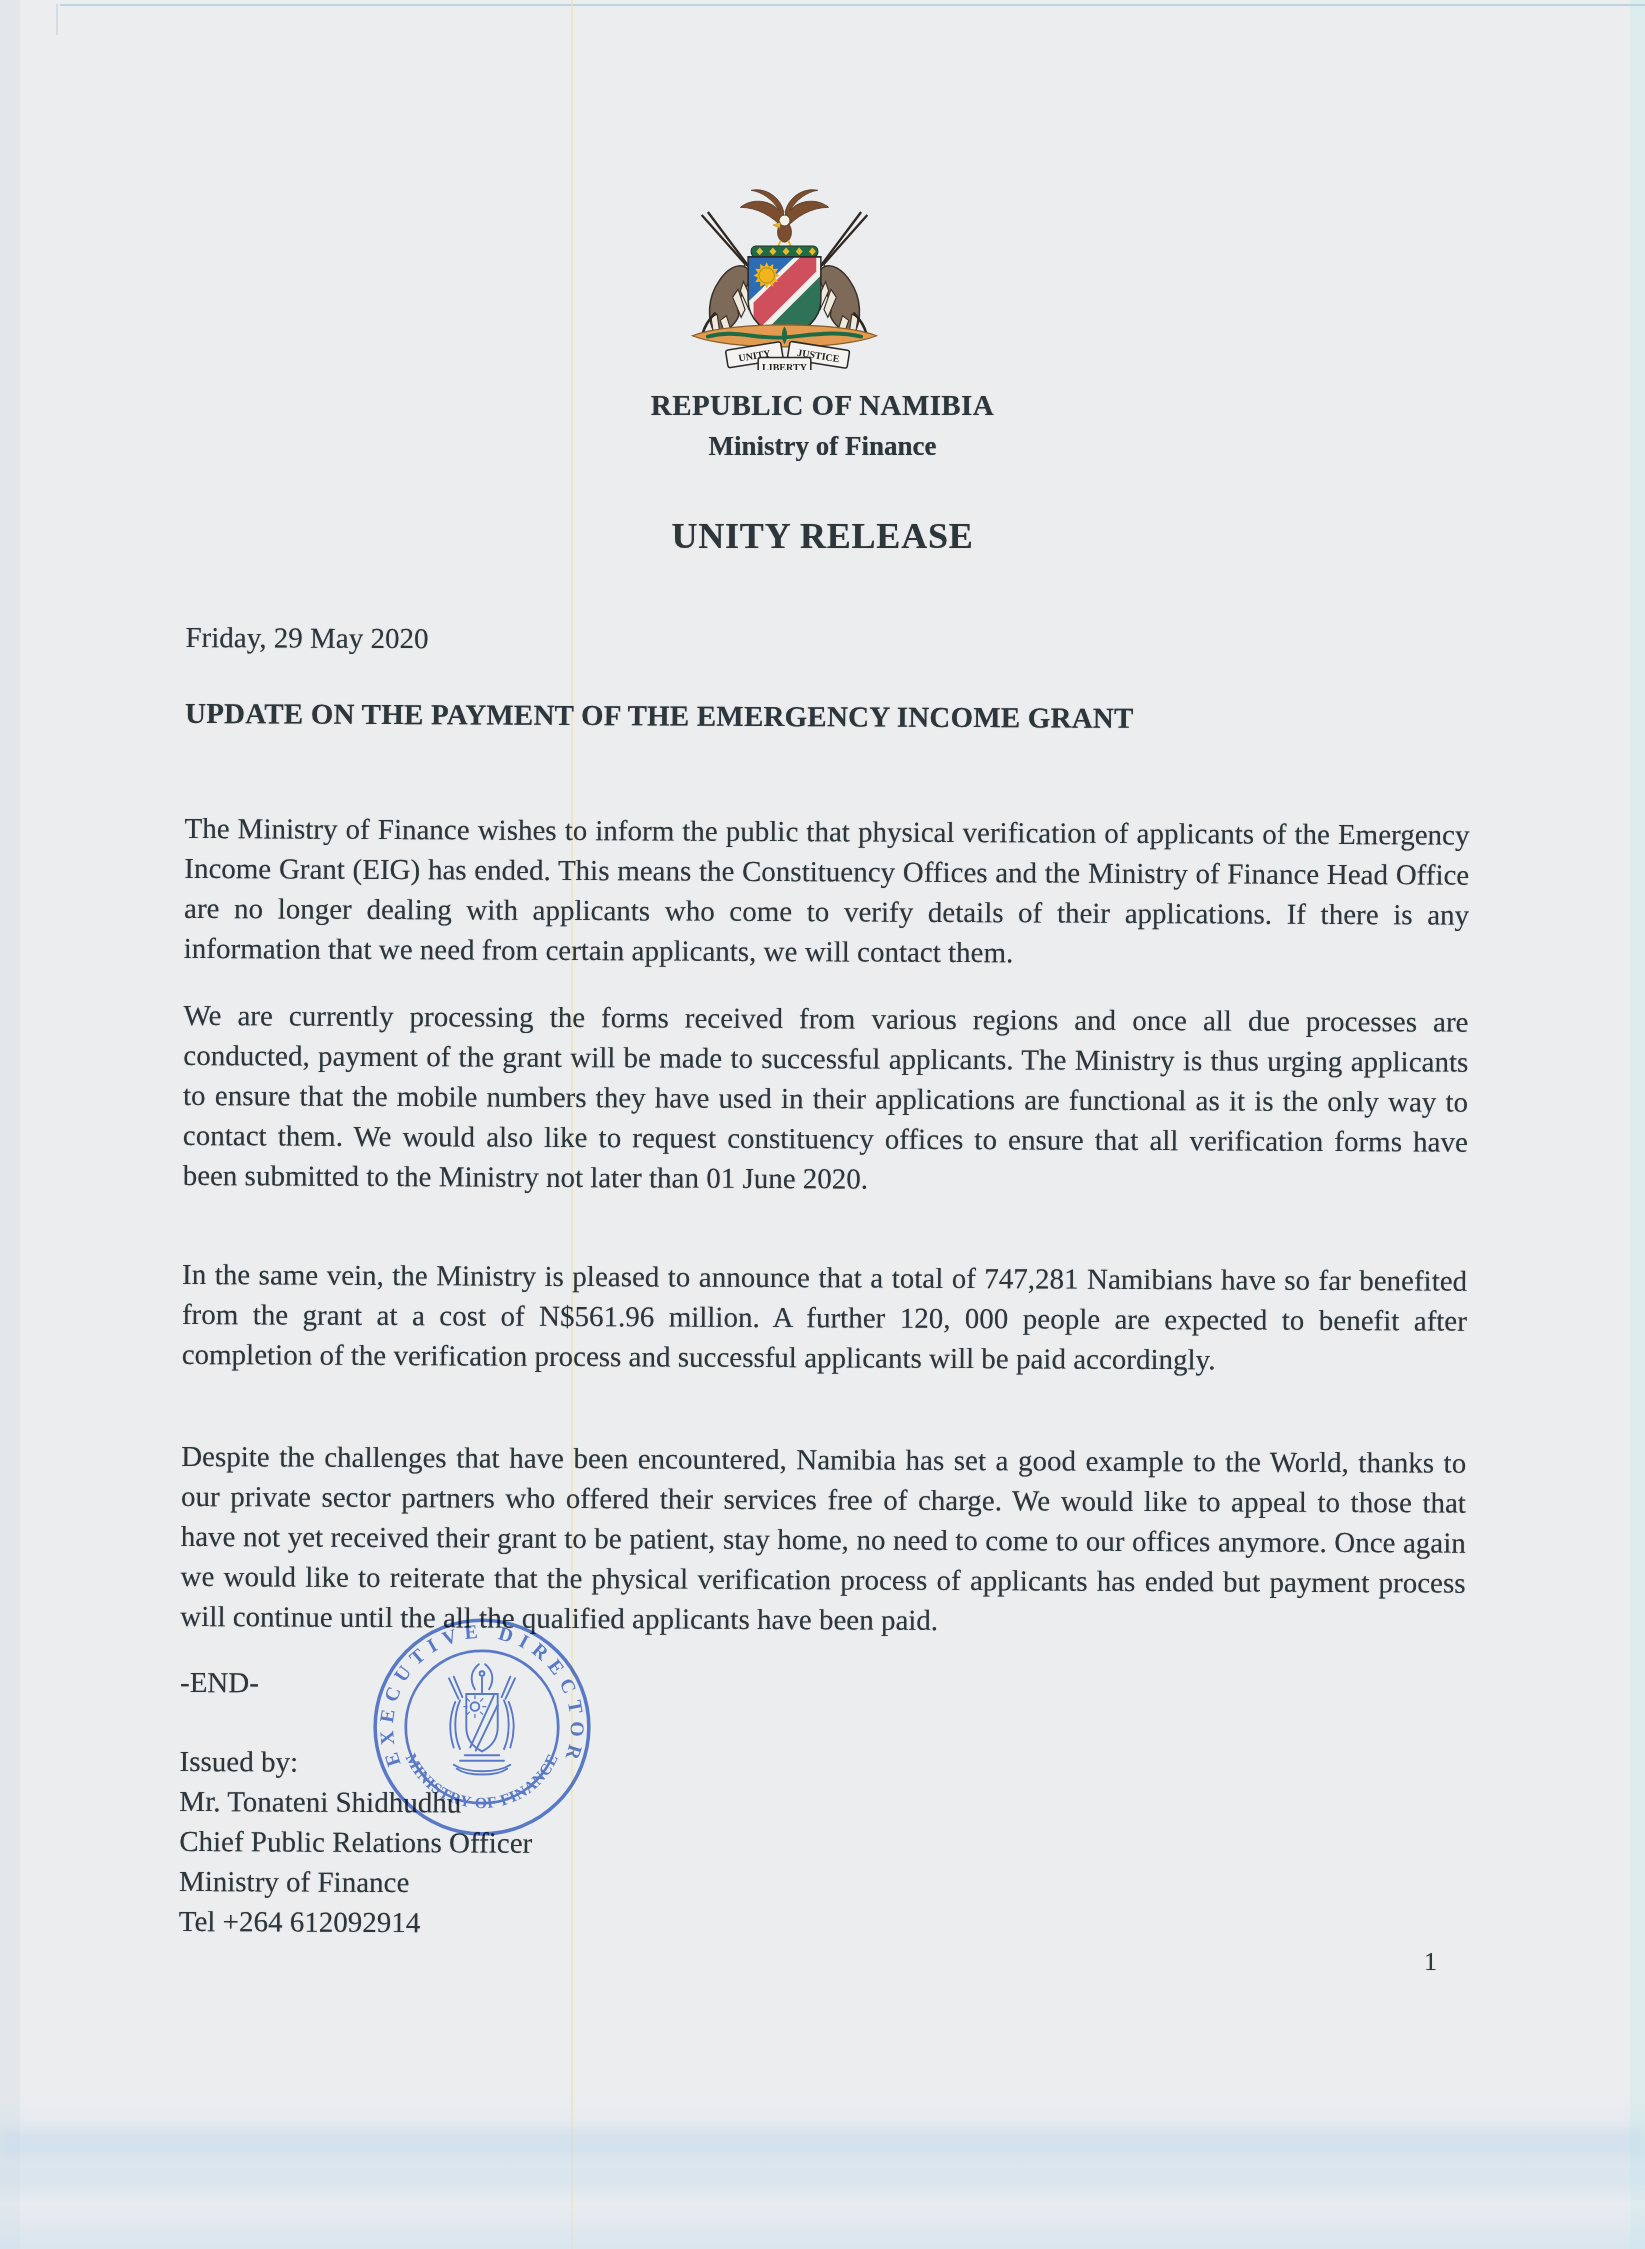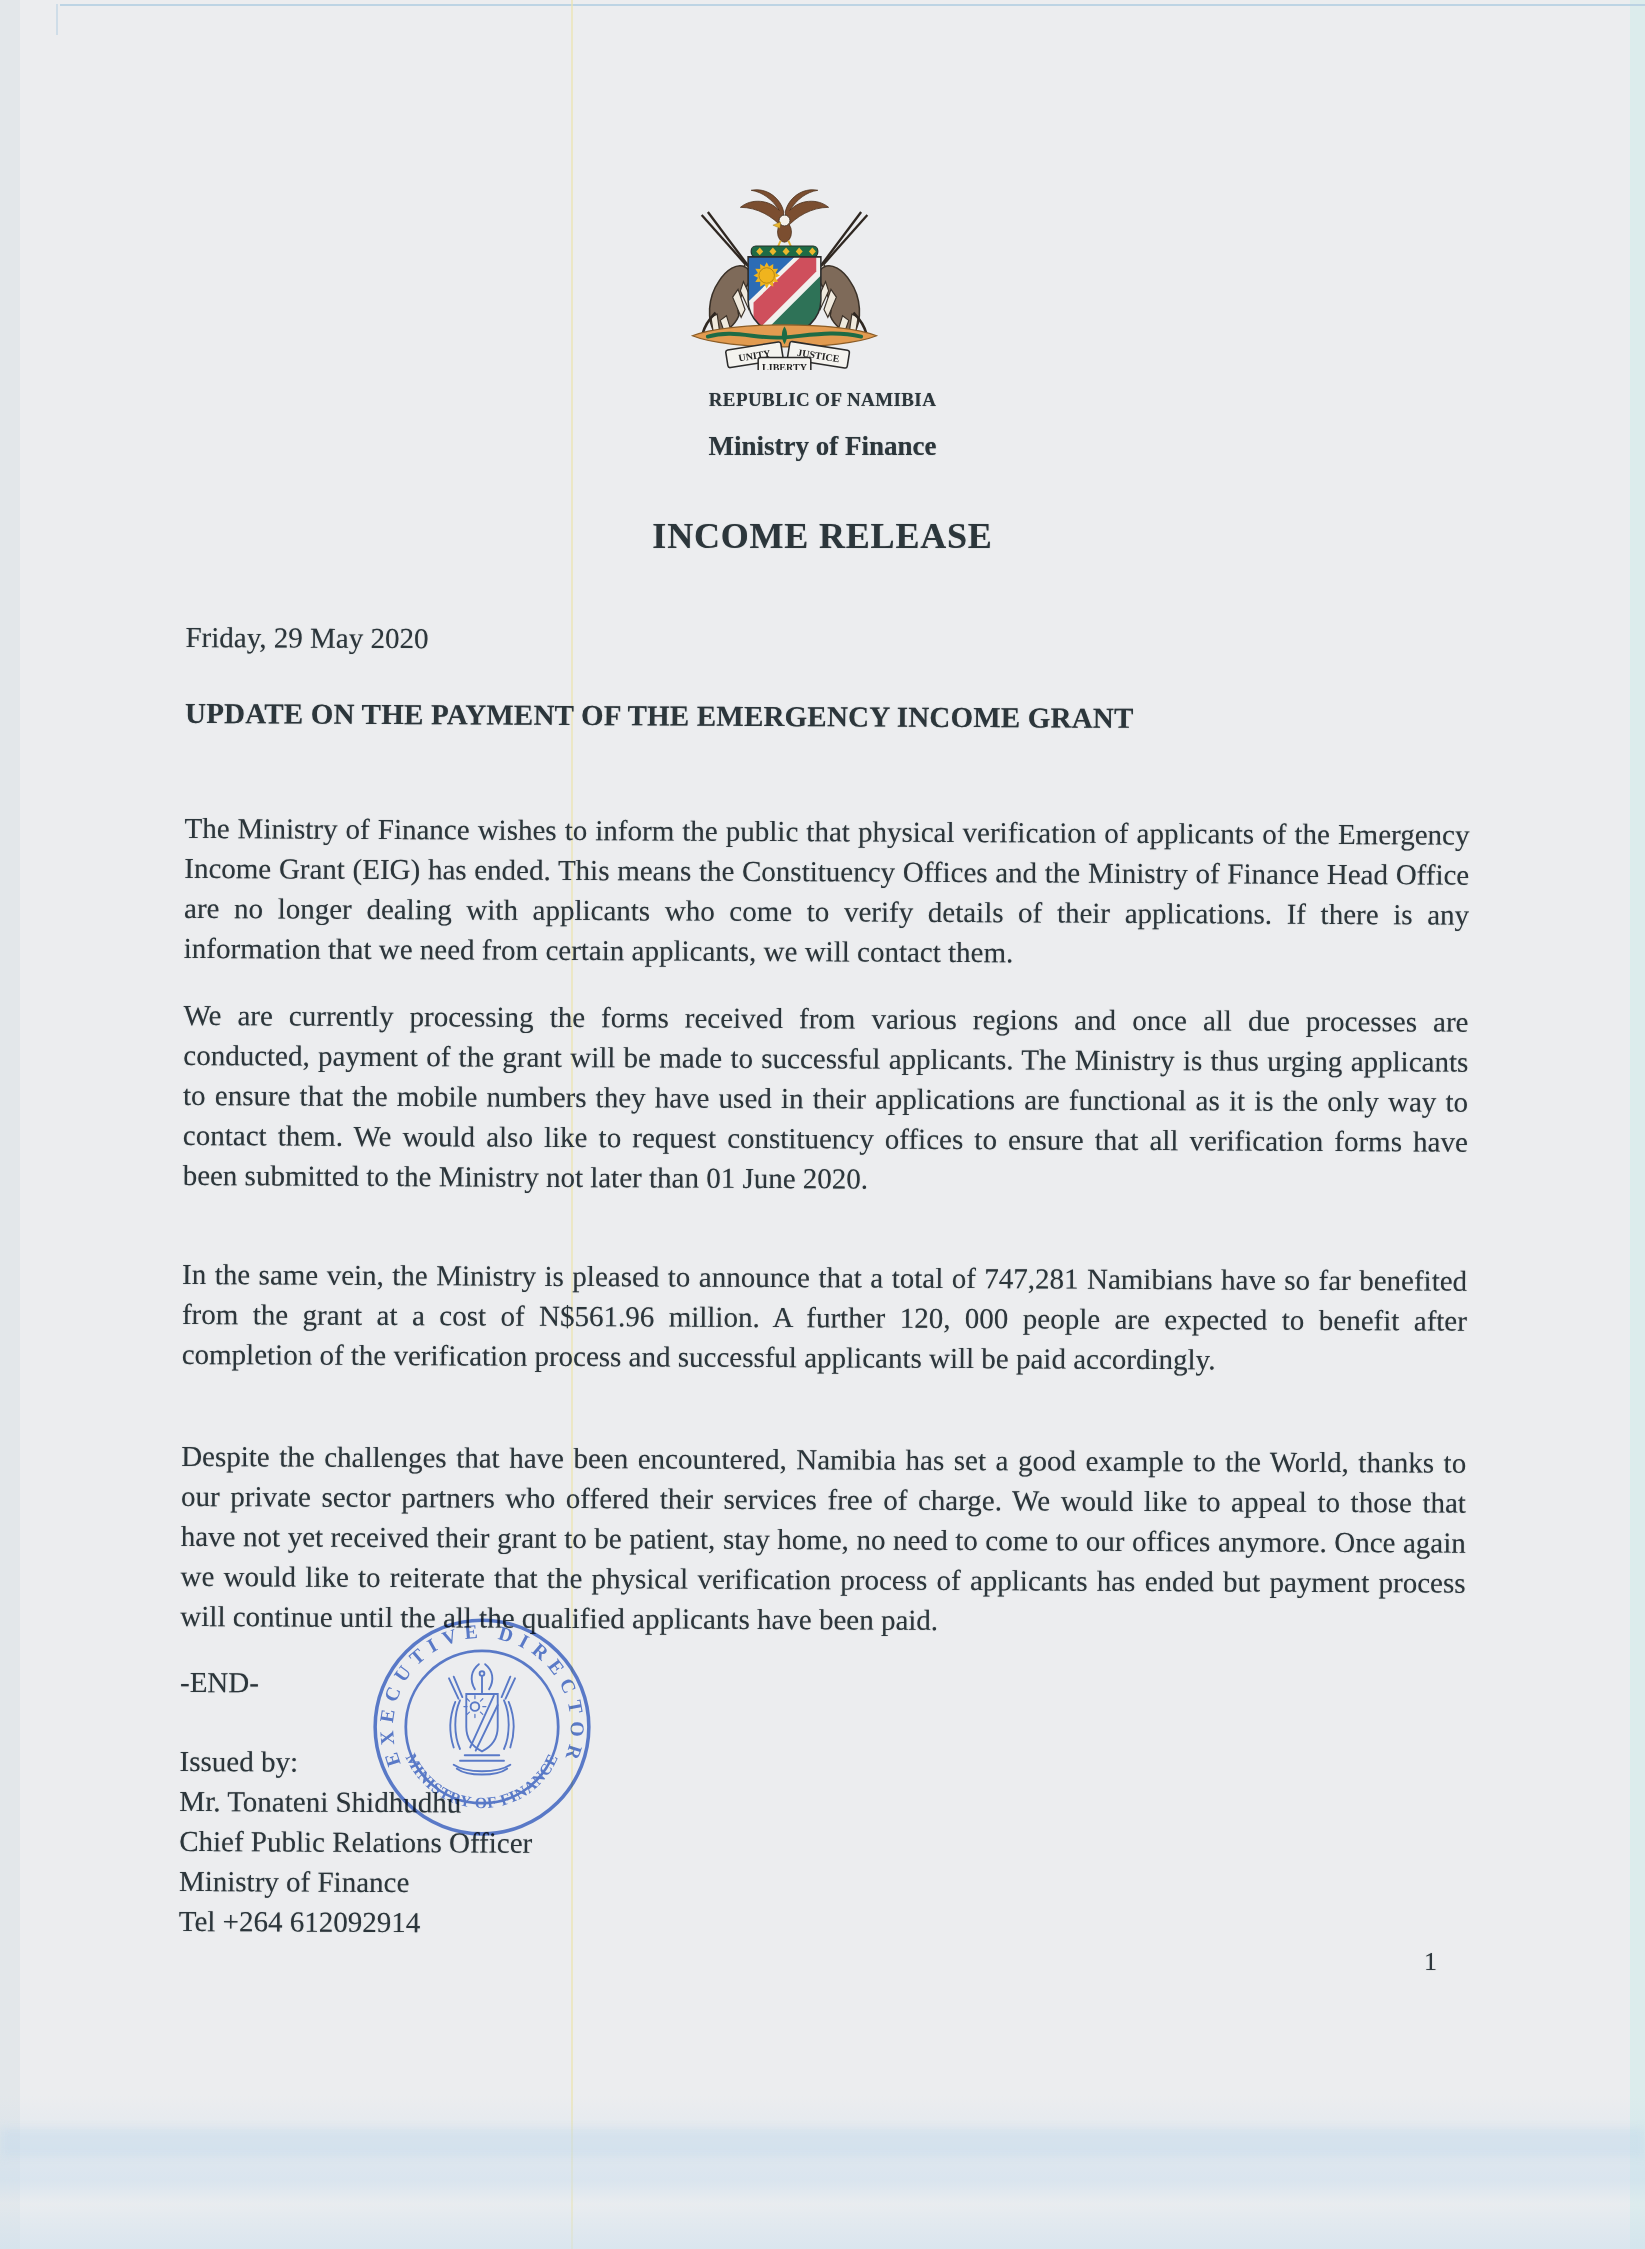--- a/index.html
+++ b/index.html
@@ -20,21 +20,21 @@
   .bottom-haze{position:absolute;left:0;bottom:0;width:1645px;height:155px;
     background:linear-gradient(180deg, rgba(222,232,240,0) 0%, rgba(203,222,238,.55) 55%, rgba(222,233,240,.25) 70%, rgba(205,224,238,.6) 100%);}
   .haze-band{position:absolute;left:0;bottom:93px;width:1645px;height:29px;background:rgba(188,214,236,.35);filter:blur(4.6px);}
 
   .content{position:absolute;left:0;top:0;width:1645px;height:2250px;
     transform:rotate(0.3deg);transform-origin:186px 541px;}
 
   .ink{text-shadow:0 0 0.9px rgba(44,54,59,.5);}
 
   .h-center{position:absolute;left:0;width:1645px;text-align:center;}
-  .h-republic{top:389px;font-size:19px;font-weight:bold;letter-spacing:0.4px;}
+  .h-republic{top:389px;font-size:29px;font-weight:bold;letter-spacing:0.4px;}
   .h-ministry{top:431px;font-size:27px;font-weight:bold;}
   .h-media{top:515px;font-size:36px;font-weight:bold;letter-spacing:0.8px;}
 
   .body-block{position:absolute;left:186px;width:1285px;font-size:29px;line-height:40px;}
   .date{top:617px;}
   .doc-heading{top:693px;font-weight:bold;letter-spacing:0.2px;}
   .para{text-align:justify;}
   .p1{top:779px;}
   .p2{top:966px;}
   .p3{top:1225px;}
@@ -148,21 +148,21 @@
         <rect x="140" y="209" width="78" height="23" rx="3" fill="#f4f3ef" stroke="#2b2b2b" stroke-width="2"></rect>
         <text x="179" y="226" text-anchor="middle">JUSTICE</text>
       </g>
       <rect x="101" y="224" width="68" height="25" rx="3" fill="#f4f3ef" stroke="#2b2b2b" stroke-width="2"></rect>
       <text x="135" y="242" text-anchor="middle">LIBERTY</text>
     </g>
   </svg>
 
   <div class="h-center h-republic ink">REPUBLIC OF NAMIBIA</div>
   <div class="h-center h-ministry ink">Ministry of Finance</div>
-  <div class="h-center h-media ink">INCOME RELEASE</div>
+  <div class="h-center h-media ink">UNITY RELEASE</div>
 
   <div class="content">
     <div class="body-block date ink">Friday, 29 May 2020</div>
     <div class="body-block doc-heading ink">UPDATE ON THE PAYMENT OF THE EMERGENCY INCOME GRANT</div>
 
     <p class="body-block para p1 ink">The Ministry of Finance wishes to inform the public that physical verification of applicants of the Emergency Income Grant (EIG) has ended. This means the Constituency Offices and the Ministry of Finance Head Office are no longer dealing with applicants who come to verify details of their applications. If there is any information that we need from certain applicants, we will contact them.</p>
     <p class="body-block para p2 ink">We are currently processing the forms received from various regions and once all due processes are conducted, payment of the grant will be made to successful applicants. The Ministry is thus urging applicants to ensure that the mobile numbers they have used in their applications are functional as it is the only way to contact them. We would also like to request constituency offices to ensure that all verification forms have been submitted to the Ministry not later than 01 June 2020.</p>
     <p class="body-block para p3 ink">In the same vein, the Ministry is pleased to announce that a total of 747,281 Namibians have so far benefited from the grant at a cost of N$561.96 million. A further 120, 000 people are expected to benefit after completion of the verification process and successful applicants will be paid accordingly.</p>
     <p class="body-block para p4 ink">Despite the challenges that have been encountered, Namibia has set a good example to the World, thanks to our private sector partners who offered their services free of charge. We would like to appeal to those that have not yet received their grant to be patient, stay home, no need to come to our offices anymore. Once again we would like to reiterate that the physical verification process of applicants has ended but payment process will continue until the all the qualified applicants have been paid.</p>
 

